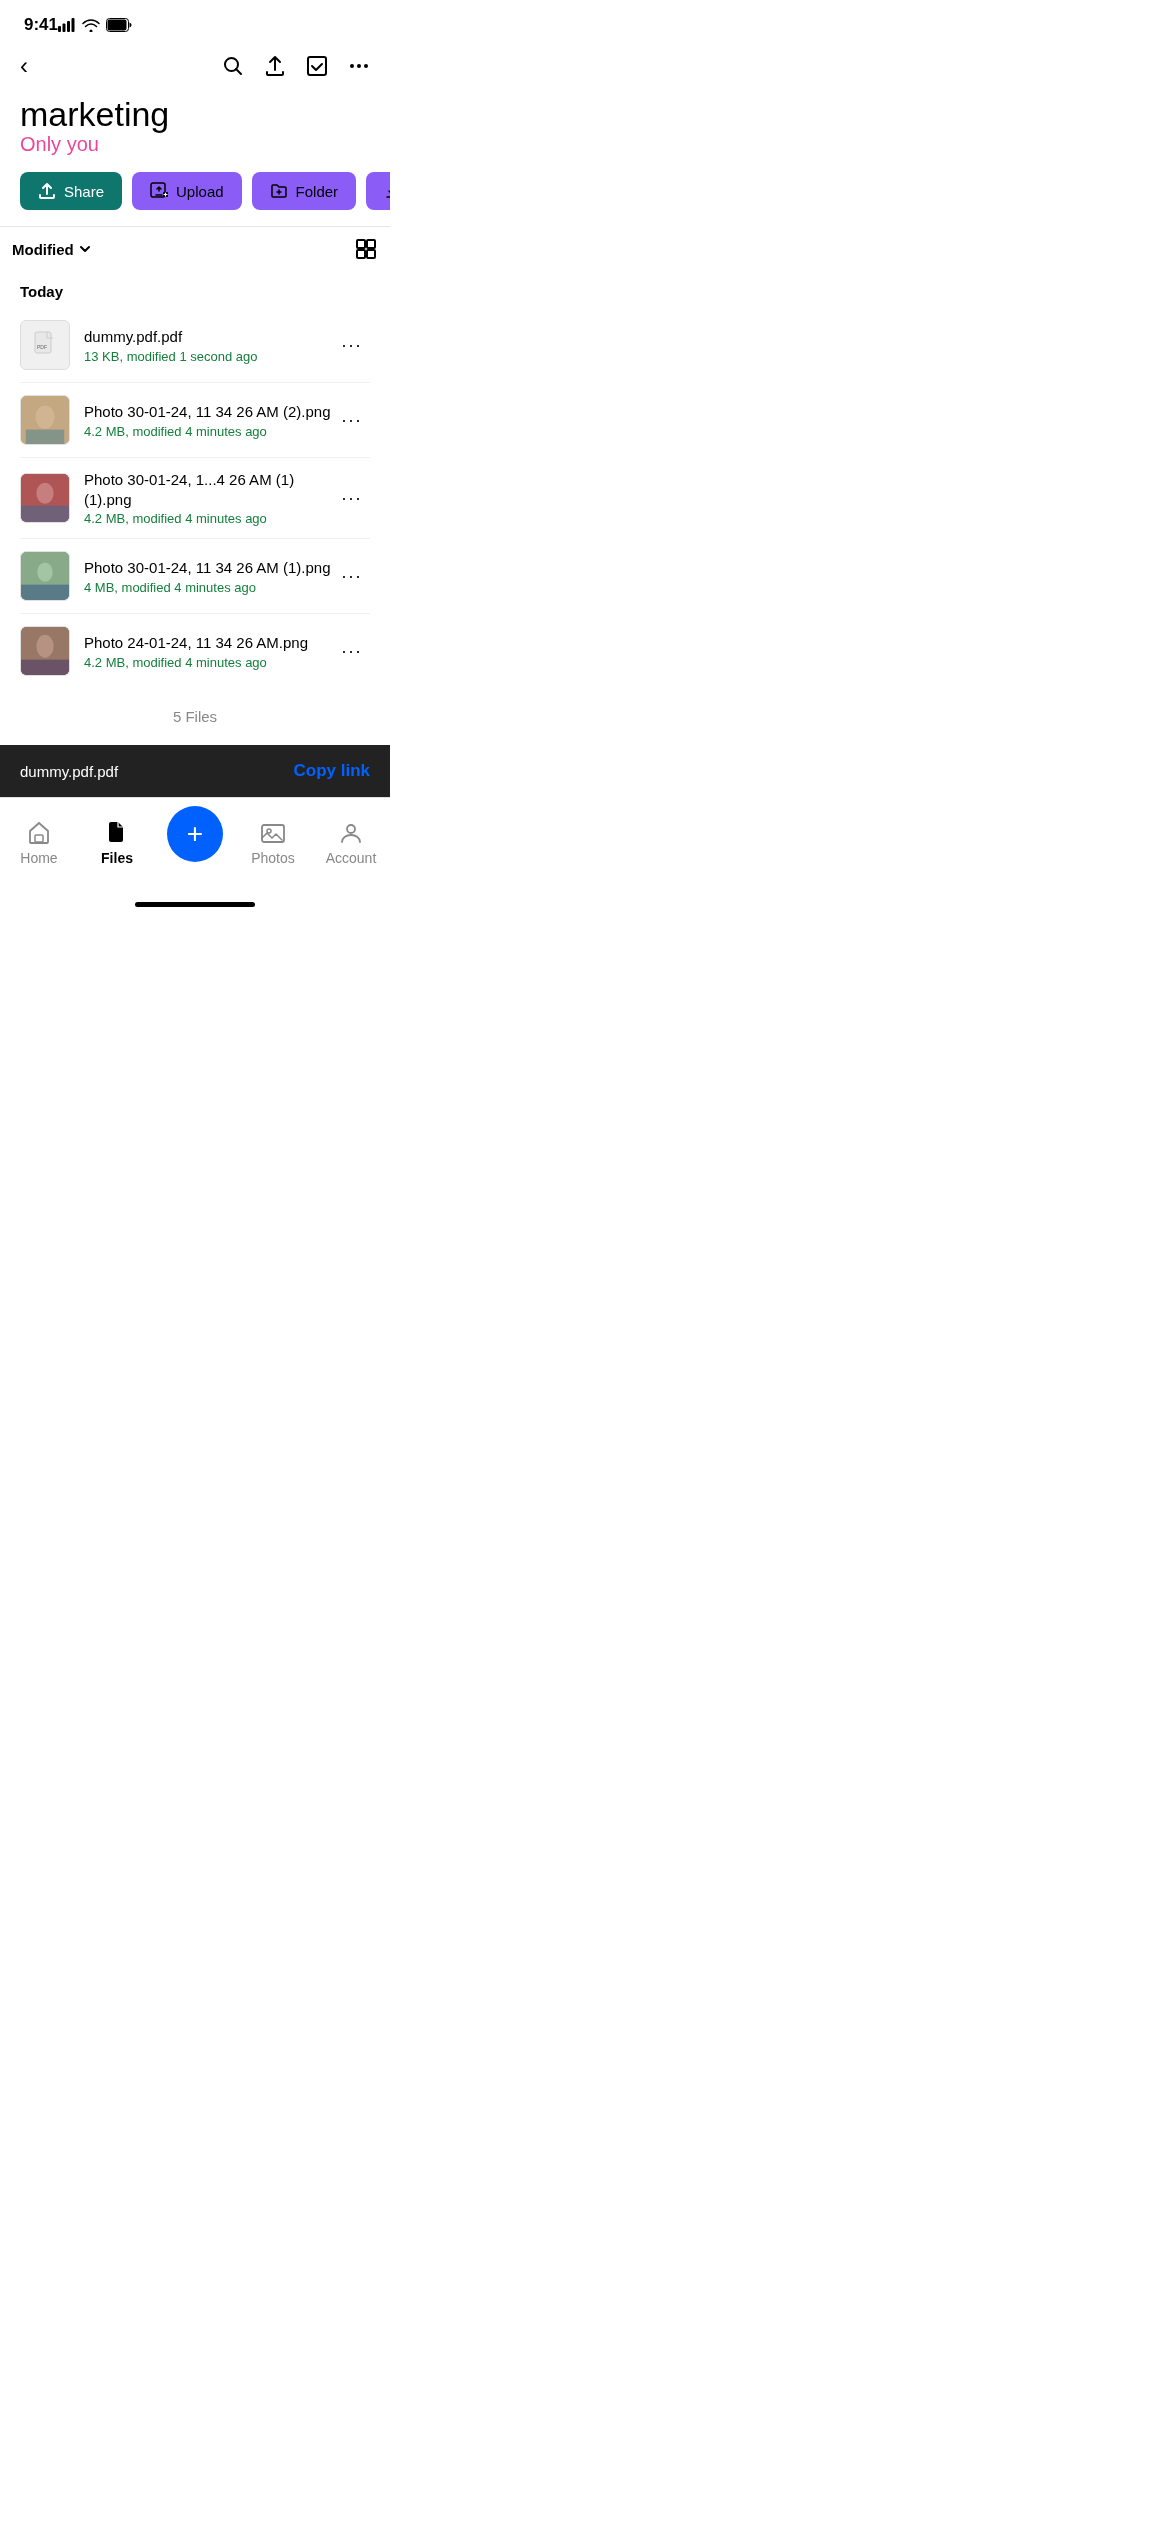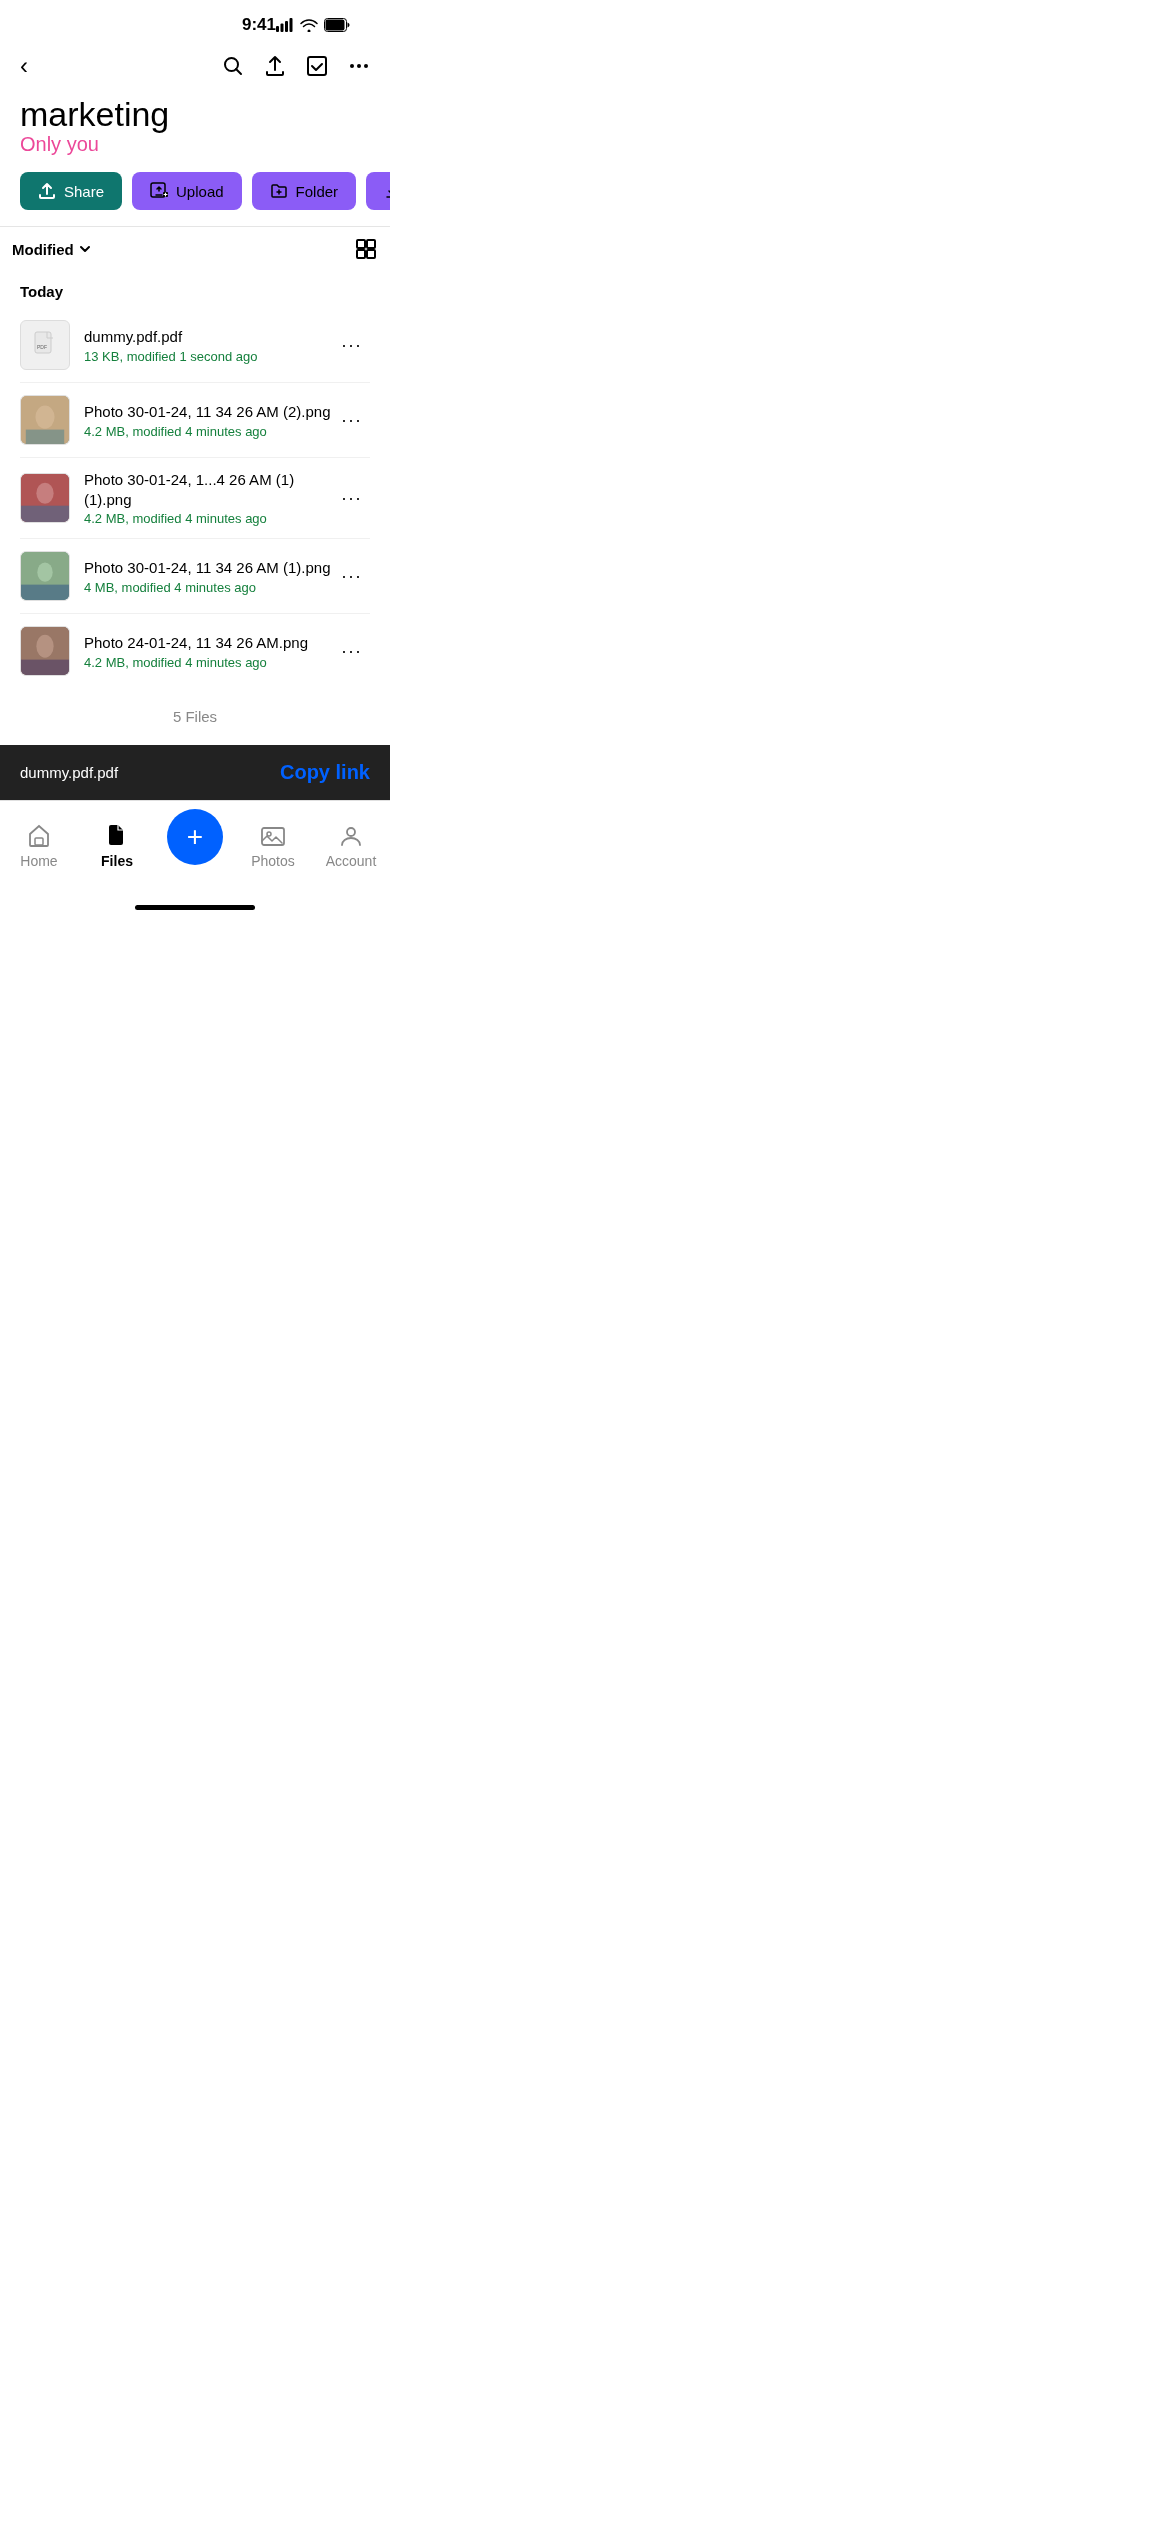--- a/index.html
+++ b/index.html
@@ -9,23 +9,23 @@
       background: #ffffff;
       width: 390px;
       min-height: 844px;
       overflow-x: hidden;
       position: relative;
     }
 
     
     .status-bar {
       display: flex;
-      justify-content: flex-end;
-      align-items: center;
-      padding: 14px 40px 8px;
+      justify-content: flex-start;
+      align-items: center;
+      padding: 14px 24px 8px;
       height: 44px;
     }
     .status-time {
       font-size: 17px;
       font-weight: 600;
       color: #000;
     }
     .status-icons {
       display: flex;
       align-items: center;
@@ -218,21 +218,21 @@
       display: flex;
       justify-content: space-between;
       align-items: center;
     }
     .toast-filename {
       font-size: 15px;
       color: #fff;
       font-weight: 500;
     }
     .toast-action {
-      font-size: 20px;
+      font-size: 17px;
       color: #0061FF;
       font-weight: 600;
       cursor: pointer;
     }
 
     
     .tab-bar {
       background: #fff;
       border-top: 1px solid #e0e0e0;
       display: flex;

